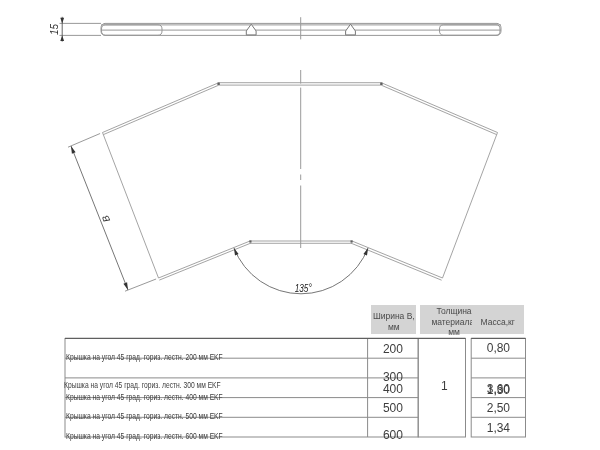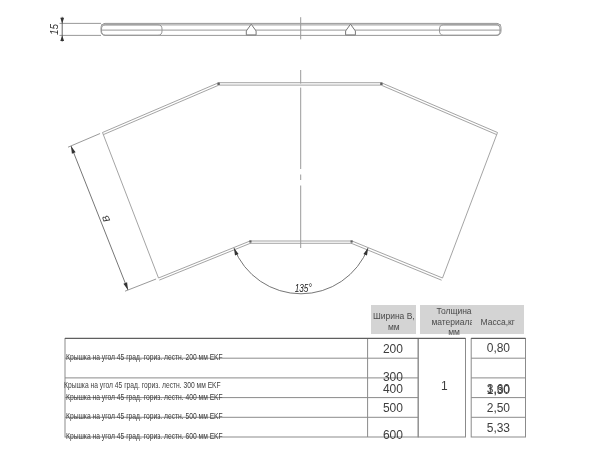--- a/index.html
+++ b/index.html
@@ -168,14 +168,14 @@
 <div class="cell" style="left:418.2px;top:338.5px;width:47.3px;height:98.5px;padding-left:5px;padding-bottom:6px;">1</div>
 
 <div class="cell" style="left:471.2px;top:338.5px;width:54.3px;height:16px;">0,80</div>
 
 <div class="cell" style="left:471.2px;top:358.2px;width:54.3px;height:19.7px;margin-top:21px;">1,30</div>
 
 <div class="cell" style="left:471.2px;top:377.9px;width:54.3px;height:19.7px;">3,60</div>
 
 <div class="cell" style="left:471.2px;top:397.6px;width:54.3px;height:19.7px;">2,50</div>
 
-<div class="cell" style="left:471.2px;top:417.3px;width:54.3px;height:19.7px;">5,33</div>
+<div class="cell" style="left:471.2px;top:417.3px;width:54.3px;height:19.7px;">1,34</div>
 </div>
 
 </body></html>

